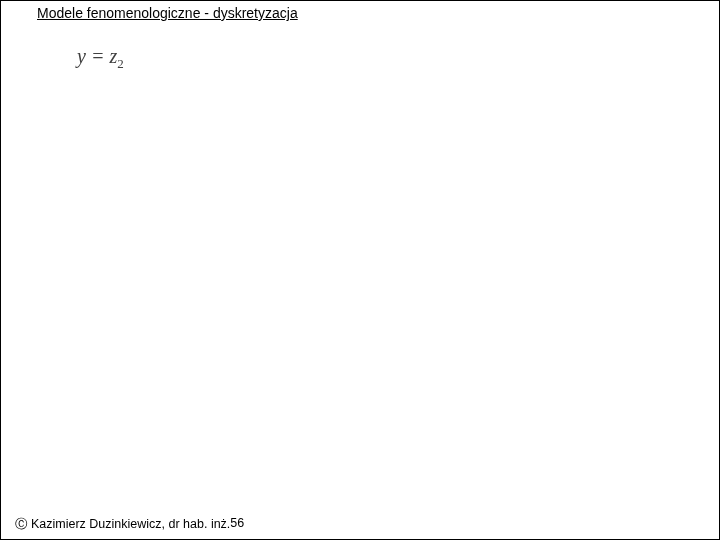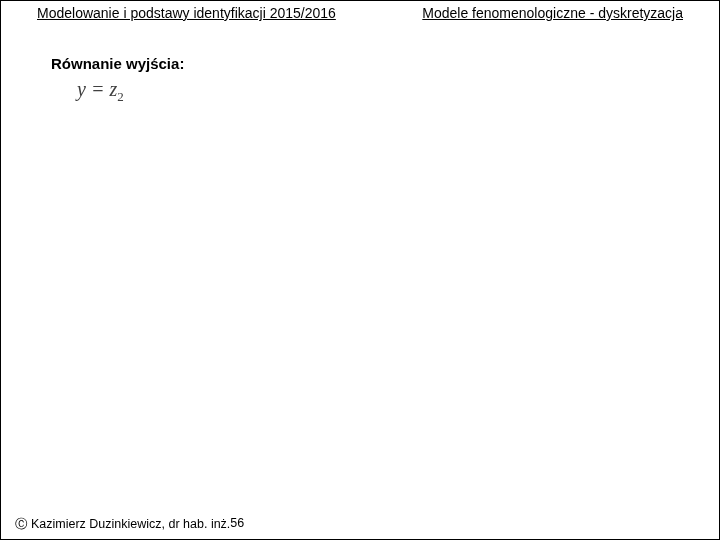--- a/index.html
+++ b/index.html
@@ -53,27 +53,25 @@
     font-family: Liberation Sans, sans-serif;
   }
   .footer .left { flex: 0 0 auto; }
   .footer .center { flex: 1; text-align: center; transform: translateX(-18px); }
   .footer .right { flex: 0 0 auto; }
 </style>
 </head>
 <body>
 
 <div class="header">
-  <span>Modelowanie i podstawy identyfikacji 2015/2016</span>
   <span>Modele fenomenologiczne - dyskretyzacja</span>
 </div>
 
 <div class="content">
 
-  <div class="heading">Równanie  wyjścia:</div>
 
   <div class="eq">
     <span>y</span><span> = </span><span>z</span><span class="sub">2</span>
   </div>
 
 
 
 </div>
 
 <div class="footer">

